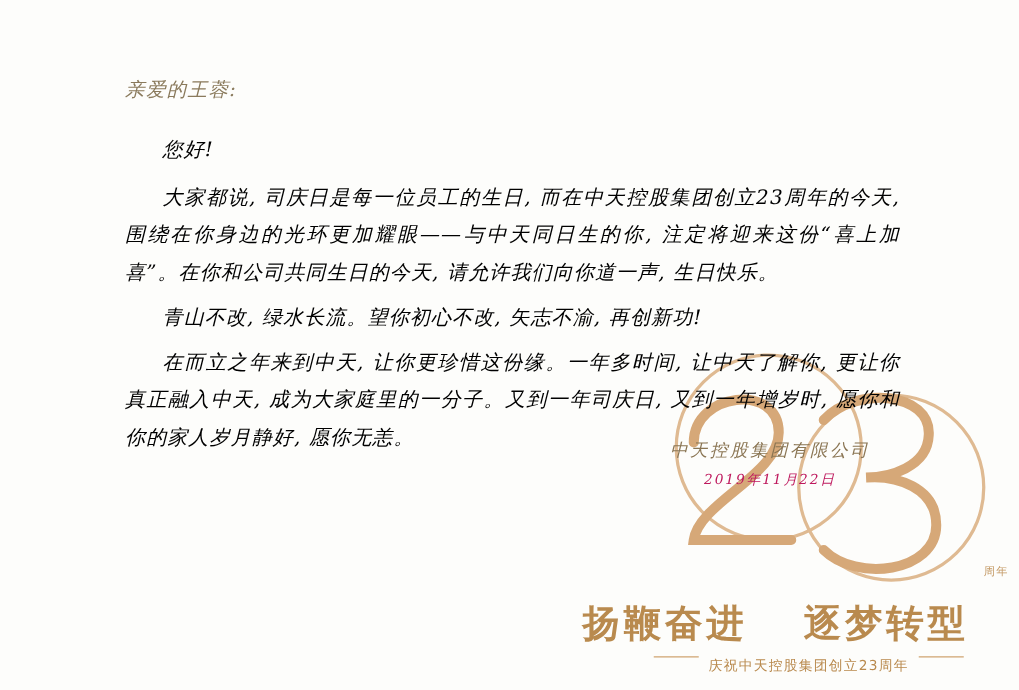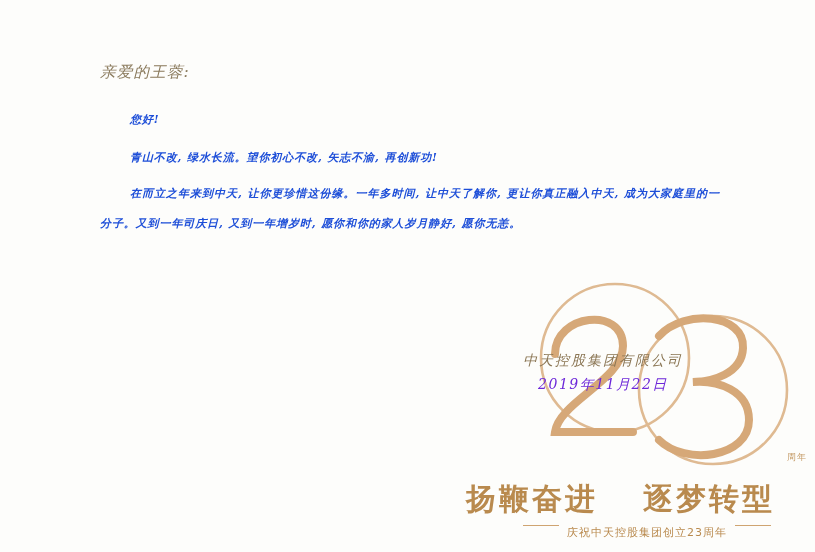--- a/index.html
+++ b/index.html
@@ -51,62 +51,61 @@
   .salutation {
     font-size: 15.5px;
     color: #8a7a5c;
     letter-spacing: 1.2px;
     margin: 0 0 22px 0;
     font-style: italic;
     font-family: "DejaVu Serif", serif;
   }
 
   .para {
-    font-size: 11px;
+    font-size: 16px;
     line-height: 30px;
-    color: #1d4ed8;
+    color: #000000;
     letter-spacing: 0.9px;
     margin: 0 0 6px 0;
     text-indent: 30px;
     font-style: italic;
     text-align: justify;
     max-width: 620px;
     position: relative;
     z-index: 2;
-    font-weight: bold;
   }
 
   .para.greet {
     margin-bottom: 8px;
   }
 
   .para.closing {
     margin-top: 4px;
   }
 
   
   .signature {
     position: absolute;
-    right: 132px;
+    right: 119px;
     top: 352px;
     text-align: center;
     z-index: 3;
     margin-left: 24px;
   }
   .sig-company {
     font-size: 14px;
     color: #8a7553;
     letter-spacing: 2px;
     font-style: italic;
     margin-bottom: 6px;
     white-space: nowrap;
   }
   .sig-date {
-    font-size: 14px;
-    color: #6d28d9;
+    font-size: 11px;
+    color: #be185d;
     letter-spacing: 1.5px;
     font-style: italic;
     white-space: nowrap;
   }
 
   
   .footer {
     position: absolute;
     left: 0;
     bottom: 0;
@@ -174,20 +173,21 @@
         <path d="M162 74 C188 46, 248 52, 246 86 C245 112, 214 120, 196 120
                  C220 118, 252 128, 252 158 C252 196, 188 204, 162 178"></path>
       </g>
     </svg>
   </div>
   <div class="anniv-mark">周年</div>
 
   <div class="letter">
     <p class="salutation">亲爱的王蓉:</p>
     <p class="para greet">您好!</p>
+    <p class="para">大家都说, 司庆日是每一位员工的生日, 而在中天控股集团创立23周年的今天, 围绕在你身边的光环更加耀眼——与中天同日生的你, 注定将迎来这份“喜上加喜”。在你和公司共同生日的今天, 请允许我们向你道一声, 生日快乐。</p>
     <p class="para closing">青山不改, 绿水长流。望你初心不改, 矢志不渝, 再创新功!</p>
     <p class="para">在而立之年来到中天, 让你更珍惜这份缘。一年多时间, 让中天了解你, 更让你真正融入中天, 成为大家庭里的一分子。又到一年司庆日, 又到一年增岁时, 愿你和你的家人岁月静好, 愿你无恙。</p>
   </div>
 
   <div class="signature">
     <div class="sig-company">中天控股集团有限公司</div>
     <div class="sig-date">2019年11月22日</div>
   </div>
 
   <div class="footer">

